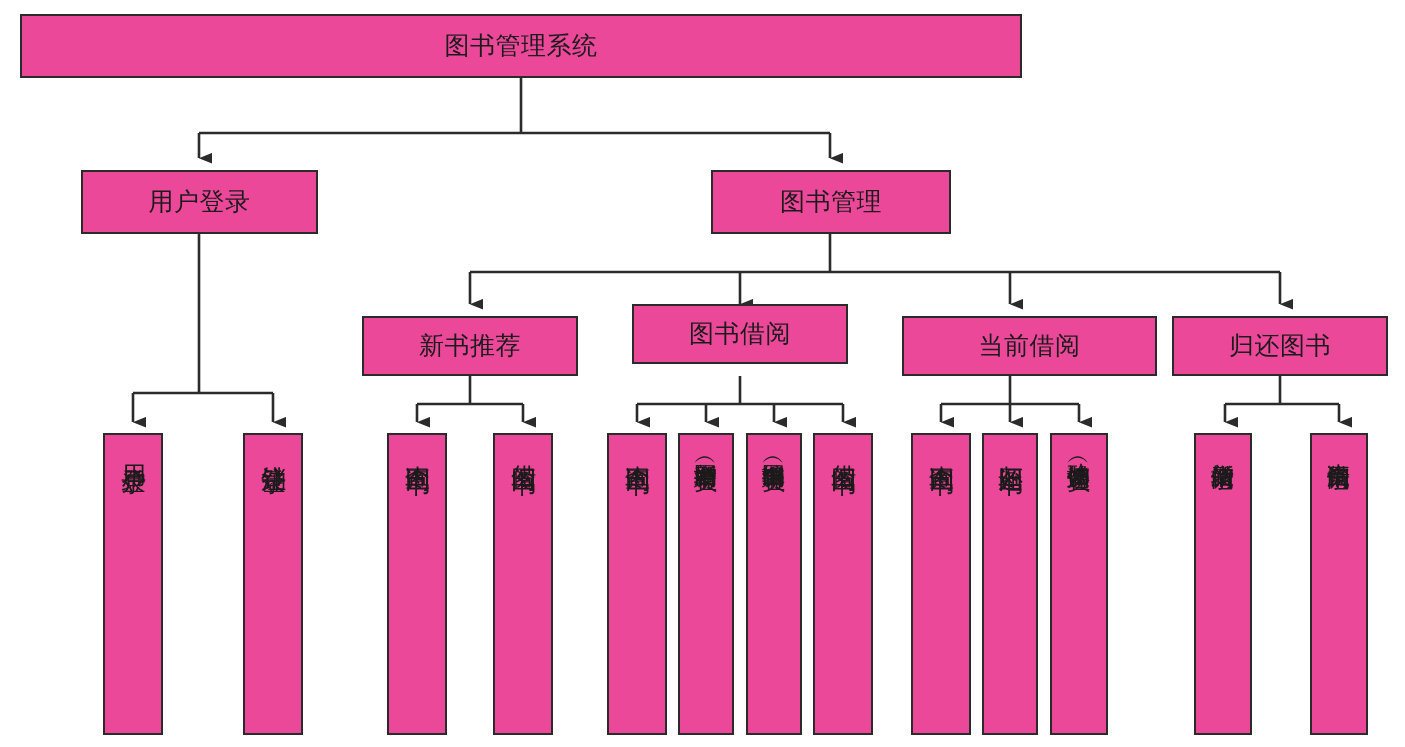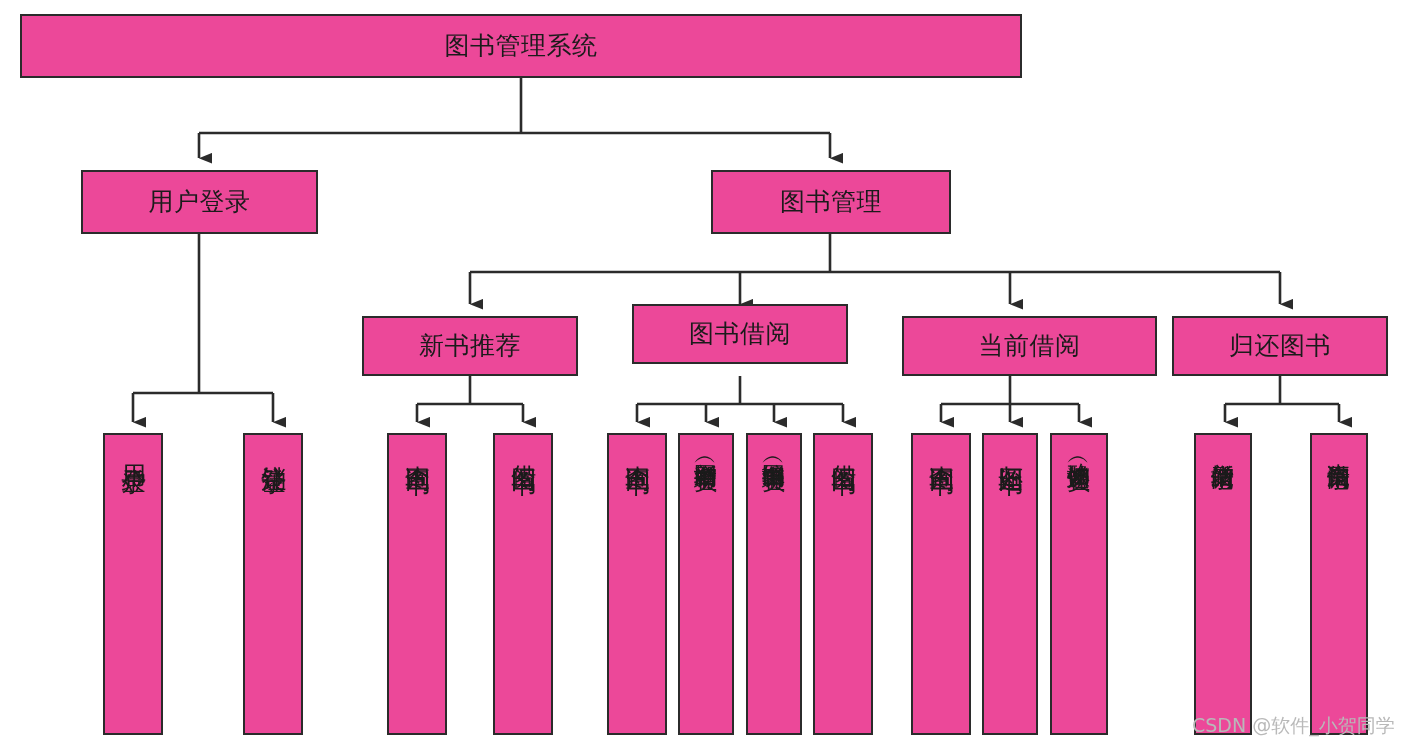--- a/index.html
+++ b/index.html
@@ -205,15 +205,14 @@
   </div>
 
   <div class="node vert narrow" style="left:1194px; top:433px; width:58px; height:302px;">
     <span class="lbl">新增借阅记录</span>
   </div>
 
   <div class="node vert narrow" style="left:1310px; top:433px; width:58px; height:302px;">
     <span class="lbl">查询借阅记录</span>
   </div>
 
-  <div class="watermark">CSDN @软件_小贺同学</div>
 
 </div>
 
 </body></html>

